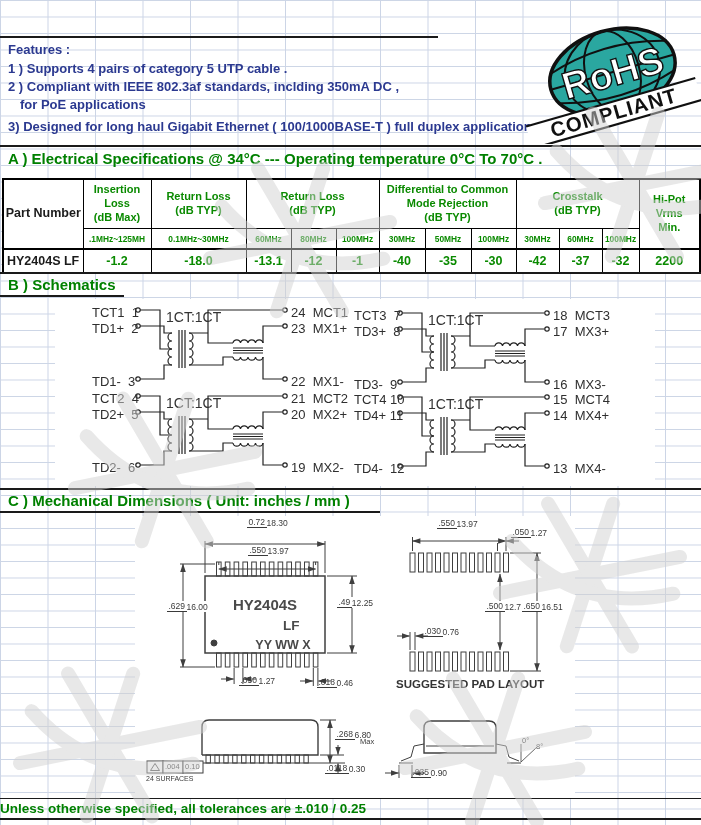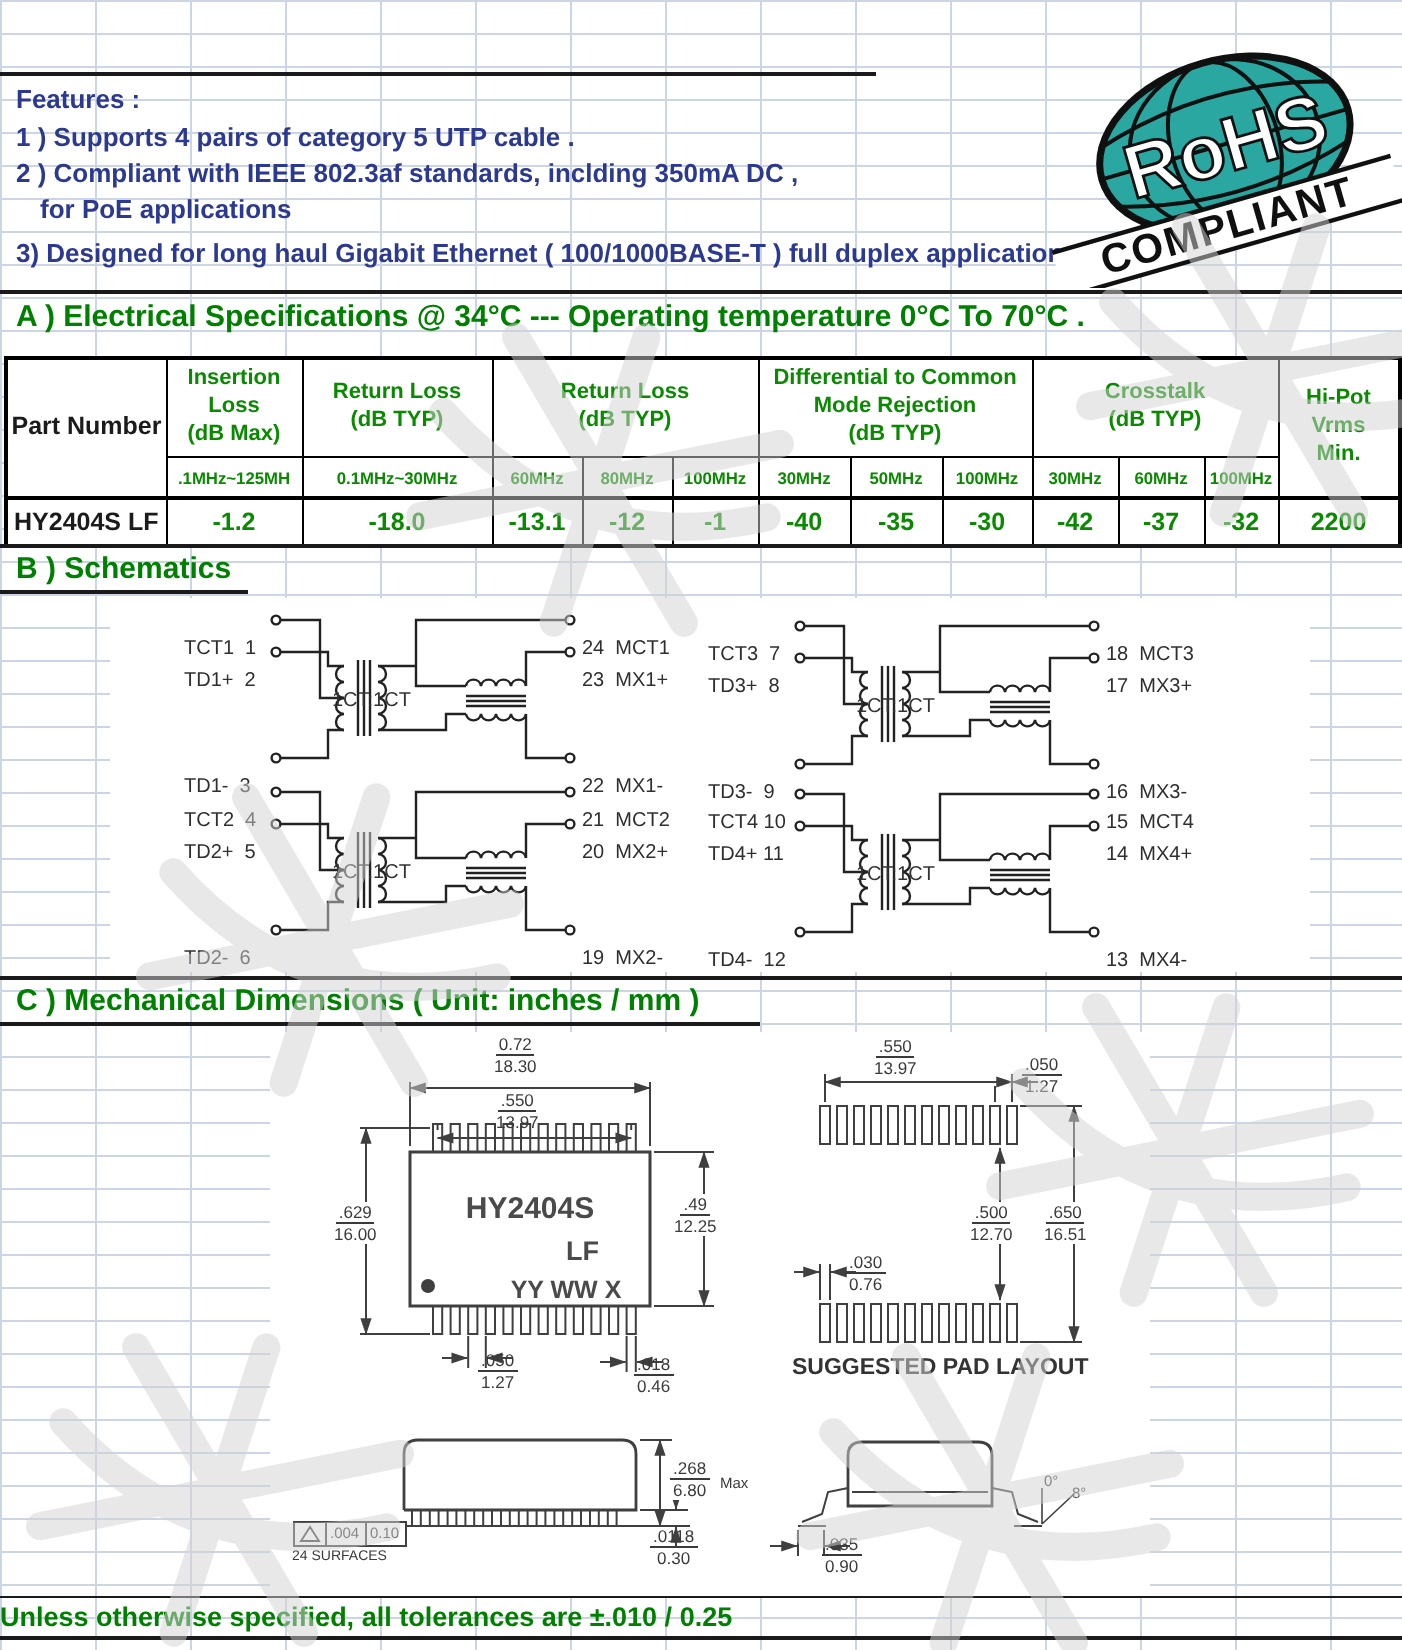--- a/index.html
+++ b/index.html
@@ -20,23 +20,23 @@
     table-layout:fixed;background:#fff;border:2px solid #000;}
   table.spec th,table.spec td{border:1px solid #000;padding:0;overflow:hidden;
     text-align:center;vertical-align:middle;}
   table.spec th{color:#0a8a00;font-weight:bold;}
   tr.gh th{height:48px;font-size:11px;line-height:1.25;white-space:pre-line;}
   tr.gh th.pn{font-size:12.5px;color:#1b1b1b;}
   tr.sh th{height:19px;font-size:8.4px;white-space:nowrap;}
   tr.dr td{height:22px;font-size:12.5px;font-weight:bold;color:#0a8a00;border-top:2px solid #000;}
   tr.dr td.pn{color:#1b1b1b;text-align:left;padding-left:3px;}
   
-  .pin{position:absolute;z-index:3;font-size:10px;color:#2f2f2f;white-space:pre;margin-top:14px;}
-  .ratio{position:absolute;z-index:3;font-size:10px;color:#333;white-space:pre;margin-top:36px;}
-  .frac{position:absolute;z-index:3;display:inline-flex;flex-direction:column;align-items:center;
+  .pin{position:absolute;z-index:3;font-size:13px;color:#2f2f2f;white-space:pre;}
+  .ratio{position:absolute;z-index:3;font-size:14px;color:#333;white-space:pre;}
+  .frac{position:absolute;z-index:3;display:inline-flex;align-items:center;
     font-size:8.5px;color:#3a3a3a;line-height:1.2;}
   .frac .t{border-bottom:1px solid #3a3a3a;padding:0 1.5px;}
   .frac.bg{background:#fff;padding:0 1px;}
   .mk{position:absolute;z-index:3;color:#4a4a4a;font-weight:bold;text-align:center;white-space:pre;}
   .tiny{position:absolute;z-index:3;color:#3a3a3a;white-space:pre;}
   .note{position:absolute;z-index:3;width:701px;font-size:13.5px;
     font-weight:bold;color:#008000;}
   svg{display:block;}
   .lineart{position:absolute;z-index:2;}
   .wm{position:absolute;z-index:5;pointer-events:none;opacity:.5;}

